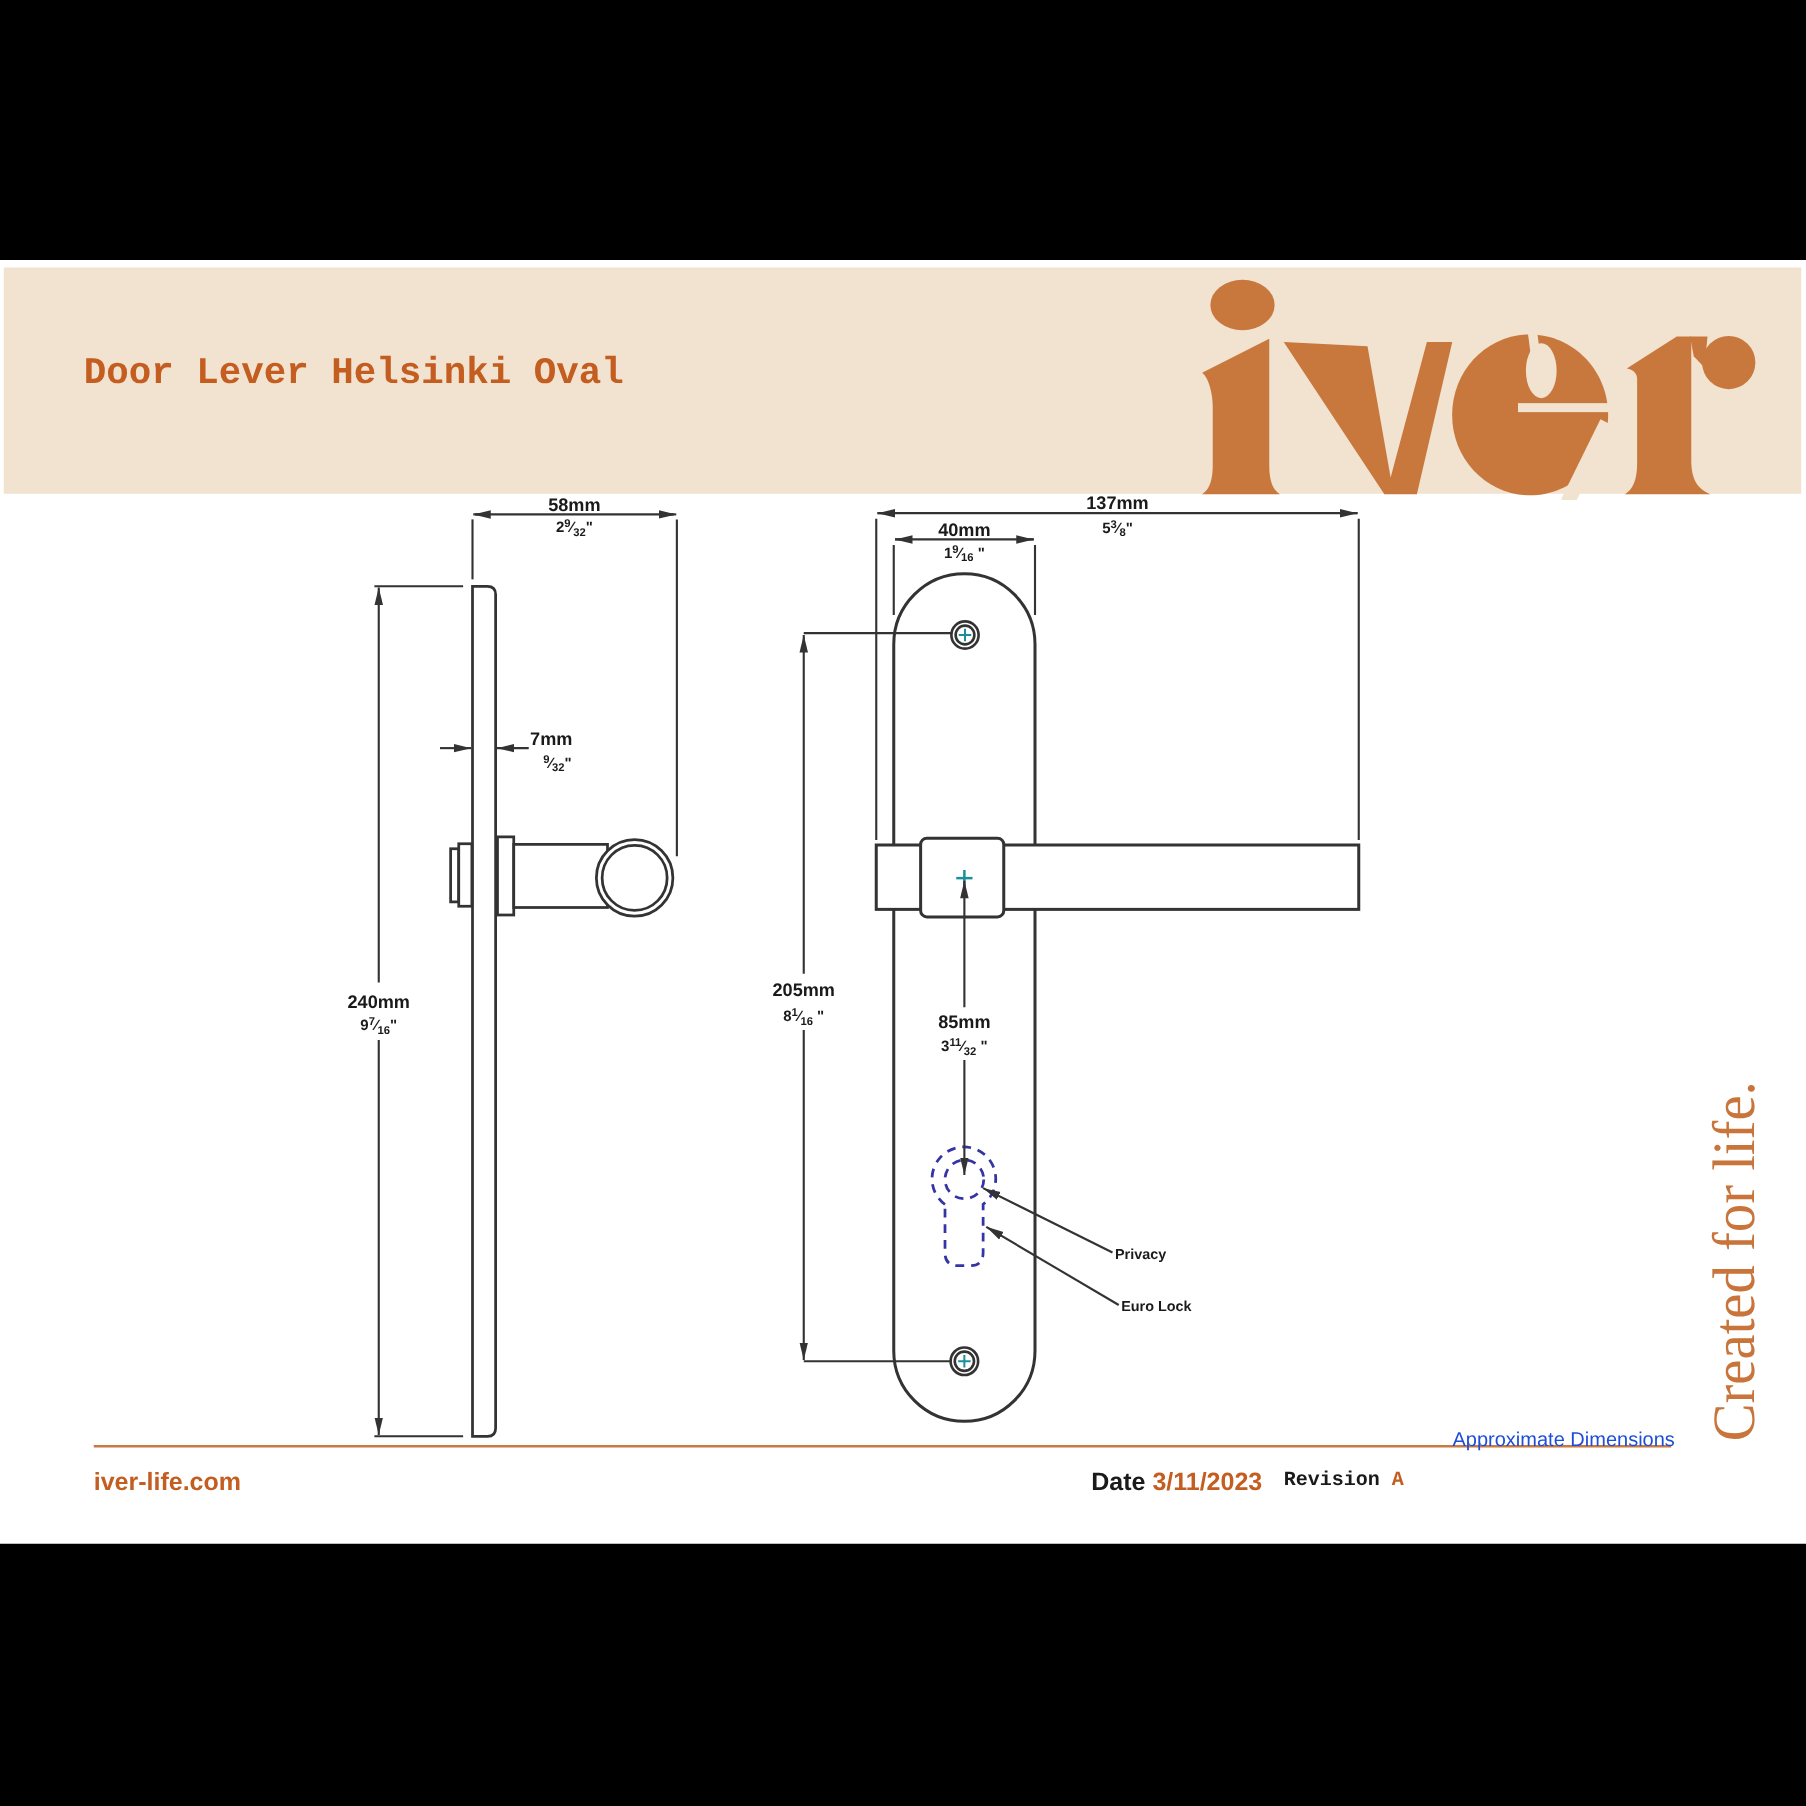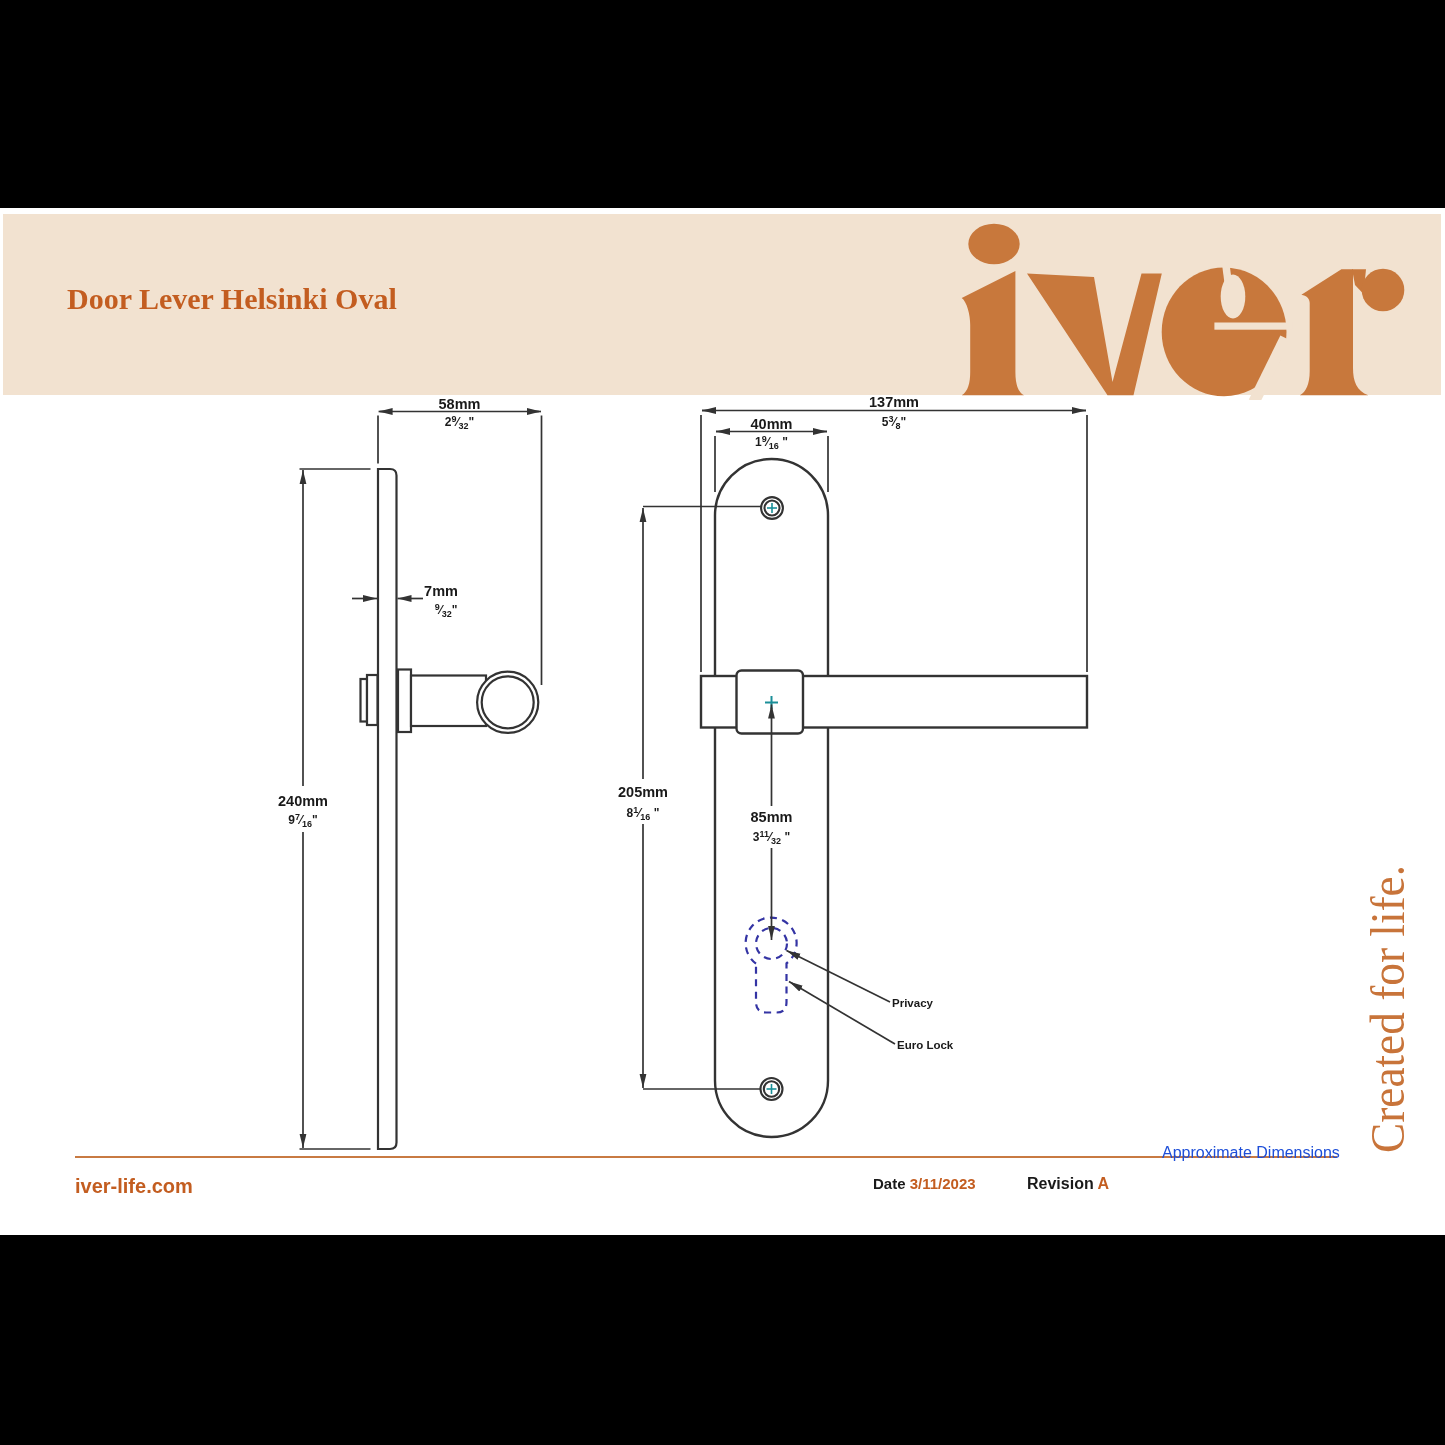--- a/index.html
+++ b/index.html
@@ -8,21 +8,21 @@
 </style>
 </head>
 <body>
 
 <div class="abs" style="left:0;top:0;width:1445px;height:208px;background:#000;"></div>
 
 <div class="abs" style="left:0;top:1235px;width:1445px;height:210px;background:#000;"></div>
 
 <div class="abs" style="left:3px;top:214px;width:1438px;height:181px;background:#f2e2d0;"></div>
 
-<div class="abs" style="left:67px;top:281.5px;width:500px;font-family:Liberation Serif, serif;font-weight:bold;font-size:30px;letter-spacing:0px;color:#c35d20;">Door Lever Helsinki Oval</div>
+<div class="abs" style="left:67px;top:281.5px;width:500px;font-family:Liberation Mono, monospace;font-weight:bold;font-size:30px;letter-spacing:0px;color:#c35d20;">Door Lever Helsinki Oval</div>
 
 <svg class="abs" style="left:940px;top:200px;" width="480" height="200" viewBox="940 200 480 200">
   <g fill="#c8783c">
 
     <ellipse cx="994" cy="244" rx="25.7" ry="20.2"></ellipse>
 
     <path d="M961.7,298.1 L1015.4,270.9 L1015.4,372 C1015.4,383 1017.5,391.5 1024,395.3 L961.7,395.3 C968,391.5 970.2,383 970.2,372 L970.2,325 C970.2,315 967,302 961.7,298.1 Z"></path>
 
     <path d="M1027,273.5 L1094,277 L1112.5,382 L1141.5,273.5 L1161.8,273.5 L1133.5,395.3 L1107.5,395.3 Z"></path>
 
@@ -199,17 +199,17 @@
     <text x="892" y="1007" font-size="11.5" text-anchor="start">Privacy</text>
 
     <text x="897" y="1049" font-size="11.5" text-anchor="start">Euro Lock</text>
   </g>
 </svg>
 
 <div class="abs" style="left:75px;top:1156px;width:1262px;height:2px;background:#c87a42;"></div>
 
 <div class="abs" style="left:75px;top:1175px;font-weight:bold;font-size:20px;color:#c35d20;">iver-life.com</div>
 
-<div class="abs" style="left:873px;top:1175px;font-weight:bold;font-size:15px;color:#1a1a1a;">Date <span style="color:#c35d20;">3/11/2023</span></div>
-
-<div class="abs" style="left:1027px;top:1175px;font-weight:bold;font-size:16px;color:#1a1a1a;">Revision <span style="color:#c35d20;">A</span></div>
+<div class="abs" style="left:873px;top:1175px;font-weight:bold;font-size:20px;color:#1a1a1a;">Date <span style="color:#c35d20;">3/11/2023</span></div>
+
+<div class="abs" style="left:1027px;top:1175px;font-weight:bold;font-size:16px;color:#1a1a1a;font-family:Liberation Mono, monospace;">Revision <span style="color:#c35d20;">A</span></div>
 
 <div class="abs" style="left:1162px;top:1144px;font-weight:normal;font-size:16px;color:#1d4ed8;">Approximate Dimensions</div>
 
 </body></html>

